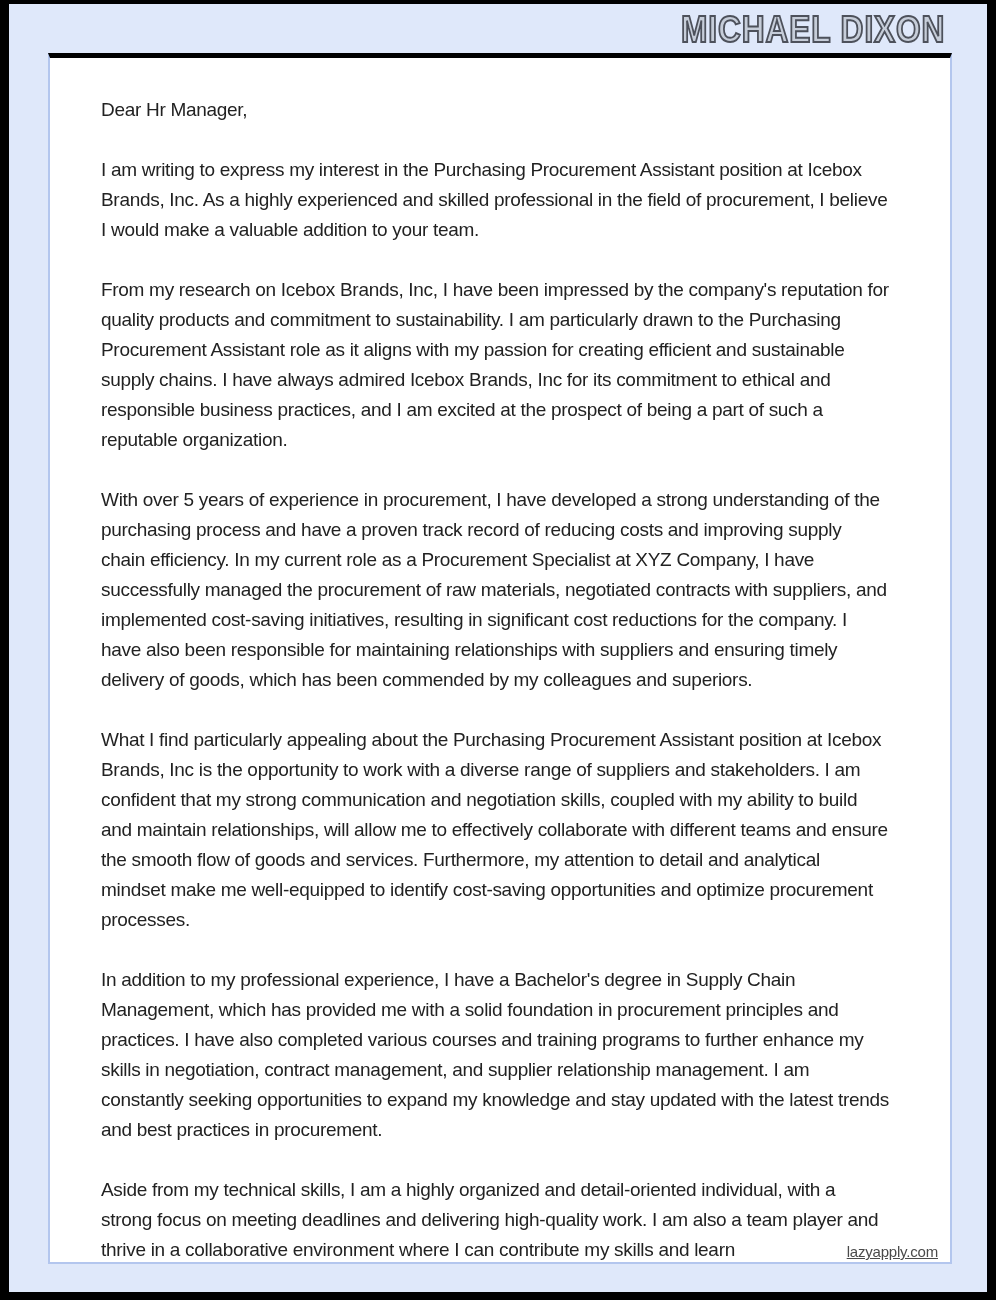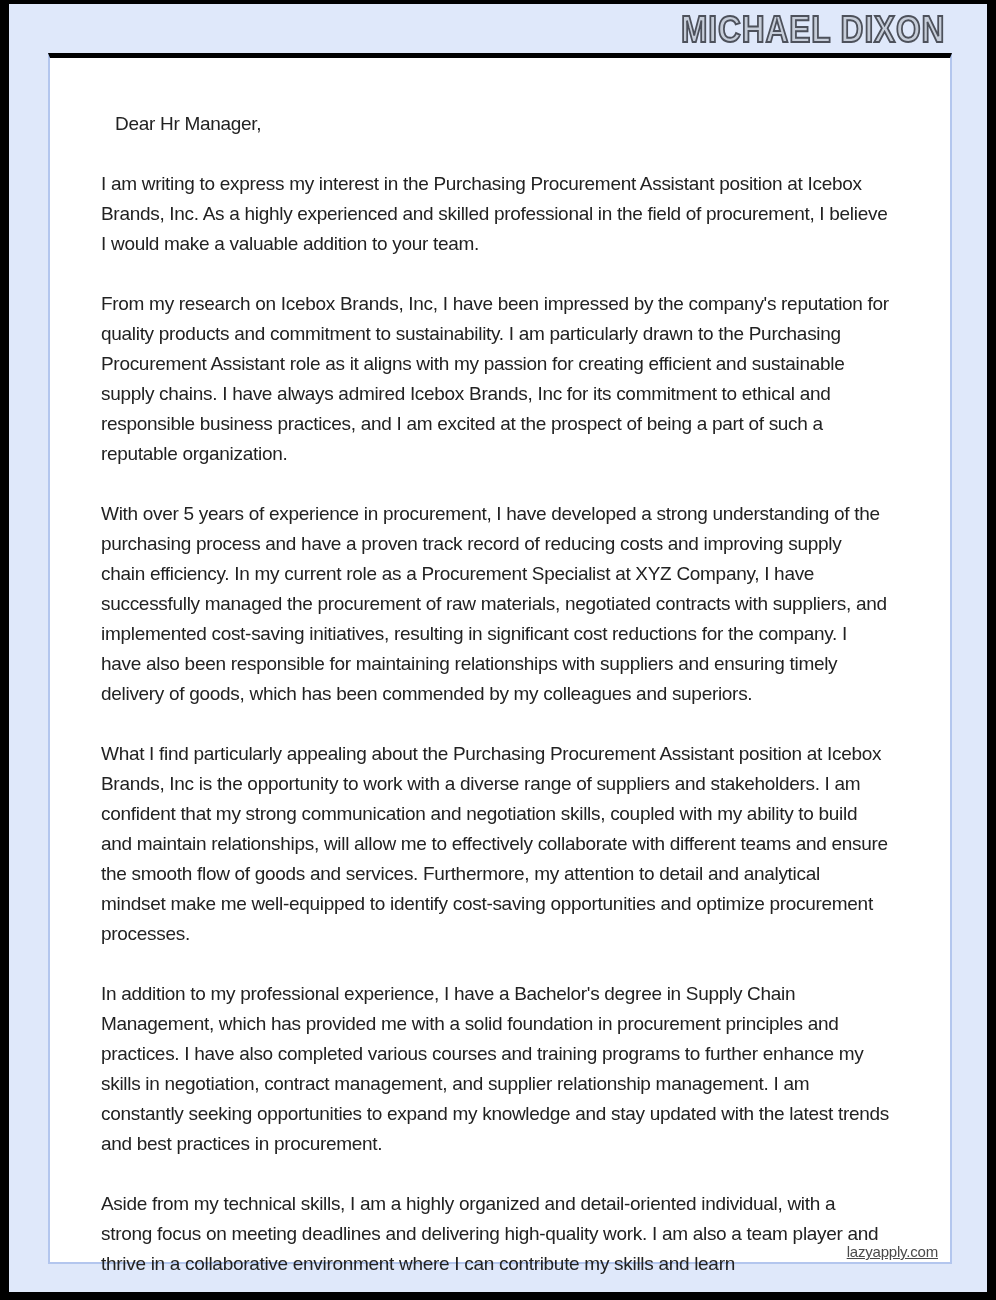--- a/index.html
+++ b/index.html
@@ -50,21 +50,21 @@
   }
 
   .letter {
     padding: 37px 53px 0 51px;
     font-size: 19px;
     line-height: 30px;
     letter-spacing: -0.3px;
     color: #222222;
   }
   .letter p { margin: 30px 8px 0 0; }
-  .letter .greeting { margin: 14px; }
+  .letter .greeting { margin: 0; }
 
   .watermark {
     position: absolute;
     right: 12px; bottom: 2px;
     font-size: 15px;
     letter-spacing: -0.2px;
     color: #4a4a4a;
     z-index: 6;
     white-space: nowrap;
     text-decoration: underline;

